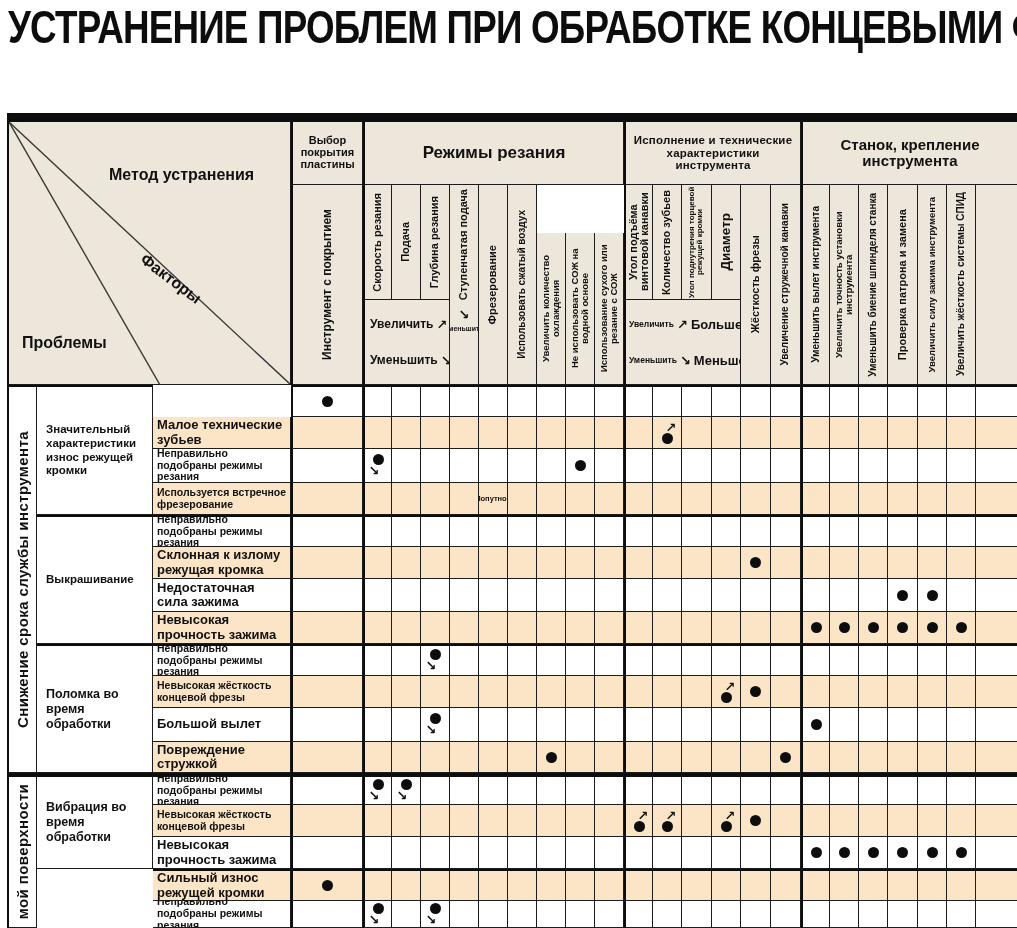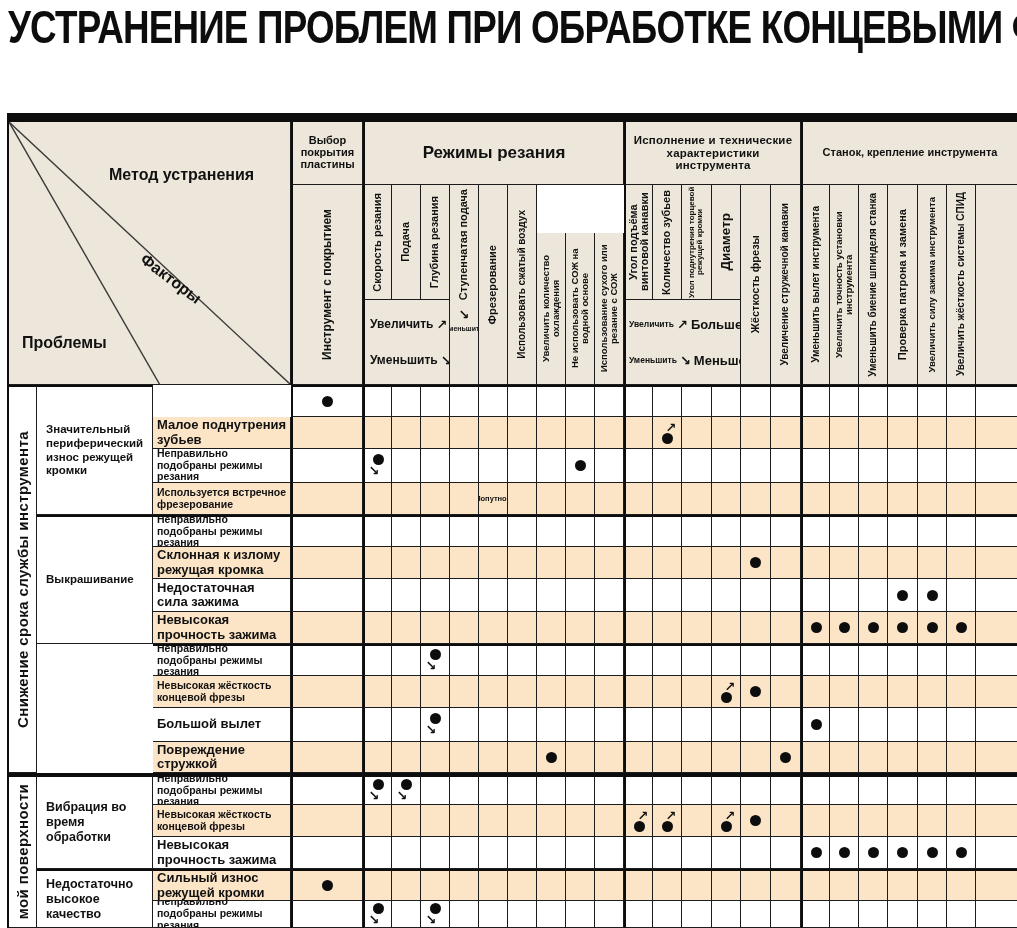--- a/index.html
+++ b/index.html
@@ -32,21 +32,21 @@
   
   .corner{padding:0;}
   .corner svg{position:absolute;left:0;top:0;}
   .m-method{position:absolute;top:44px;left:100px;font-weight:bold;font-size:16px;}
   .m-factors{position:absolute;top:148px;left:126px;font-weight:bold;font-size:16px;transform:rotate(37deg);}
   .m-problems{position:absolute;top:212px;left:13px;font-weight:bold;font-size:16px;}
 
   
   .gt{font-weight:bold;text-align:center;line-height:1.08;padding:2px;}
   .gt-lg{font-size:17px;}
-  .gt-md{font-size:11px;}
+  .gt-md{font-size:15px;}
   .gt-sm{font-size:11px;}
   .gt-xs{font-size:11.5px;letter-spacing:.2px;}
 
   
   .v{writing-mode:vertical-rl;transform:rotate(180deg);font-weight:bold;line-height:1.02;
     text-align:center;}
   .f8{font-size:8px;}.f95{font-size:9.5px;}.f10{font-size:10px;}
   .f11{font-size:11px;}.f12{font-size:12px;}.f13{font-size:13.5px;}
   .f15{font-size:15px;letter-spacing:.4px;}
 
@@ -204,30 +204,30 @@
           <span class="bg">Меньше</span>
         </div>
       </div>
       <div class="c sec htb" style="grid-area: 5 / 1 / span 12 / span 1;">
         <div class="v f15">Снижение срока службы инструмента</div>
       </div>
       <div class="c sec ht3" style="grid-area: 17 / 1 / span 5 / span 1;">
         <div class="v f15">мой поверхности</div>
       </div>
       <div class="c htb" style="grid-area: 5 / 2 / span 4 / span 1;">
-        <div class="plab">Значительный периферический износ режущей кромки</div>
+        <div class="plab">Значительный характеристики износ режущей кромки</div>
       </div>
       <div class="c ht" style="grid-area: 9 / 2 / span 4 / span 1;">
         <div class="plab">Выкрашивание</div>
       </div>
+      <div class="c ht plg" style="grid-area: 13 / 2 / span 4 / span 1;">
+        <div class="plab">Поломка во время обработки</div>
+      </div>
       <div class="c ht3 plg" style="grid-area: 17 / 2 / span 3 / span 1;">
         <div class="plab">Вибрация во время обработки</div>
-      </div>
-      <div class="c ht plg" style="grid-area: 20 / 2 / span 2 / span 1;">
-        <div class="plab">Недостаточно высокое качество</div>
       </div>
       <div class="c bd hl htb" style="grid-area: 5 / 4 / span 1 / span 1;">
         <span class="dot"></span>
       </div>
       <div class="c bd hl htb" style="grid-area: 5 / 5 / span 1 / span 1;"></div>
       <div class="c bd htb" style="grid-area: 5 / 6 / span 1 / span 1;"></div>
       <div class="c bd htb" style="grid-area: 5 / 7 / span 1 / span 1;"></div>
       <div class="c bd htb" style="grid-area: 5 / 8 / span 1 / span 1;"></div>
       <div class="c bd htb" style="grid-area: 5 / 9 / span 1 / span 1;"></div>
       <div class="c bd htb" style="grid-area: 5 / 10 / span 1 / span 1;"></div>
@@ -241,21 +241,21 @@
       <div class="c bd htb" style="grid-area: 5 / 18 / span 1 / span 1;"></div>
       <div class="c bd htb" style="grid-area: 5 / 19 / span 1 / span 1;"></div>
       <div class="c bd hl htb" style="grid-area: 5 / 20 / span 1 / span 1;"></div>
       <div class="c bd htb" style="grid-area: 5 / 21 / span 1 / span 1;"></div>
       <div class="c bd htb" style="grid-area: 5 / 22 / span 1 / span 1;"></div>
       <div class="c bd htb" style="grid-area: 5 / 23 / span 1 / span 1;"></div>
       <div class="c bd htb" style="grid-area: 5 / 24 / span 1 / span 1;"></div>
       <div class="c bd htb" style="grid-area: 5 / 25 / span 1 / span 1;"></div>
       <div class="c bd htb" style="grid-area: 5 / 26 / span 1 / span 1;"></div>
       <div class="c cz pe big" style="grid-area: 6 / 3 / span 1 / span 1;">
-        <div class="t">Малое поднутрения зубьев</div>
+        <div class="t">Малое технические зубьев</div>
       </div>
       <div class="c bd pe hl" style="grid-area: 6 / 4 / span 1 / span 1;"></div>
       <div class="c bd pe hl" style="grid-area: 6 / 5 / span 1 / span 1;"></div>
       <div class="c bd pe" style="grid-area: 6 / 6 / span 1 / span 1;"></div>
       <div class="c bd pe" style="grid-area: 6 / 7 / span 1 / span 1;"></div>
       <div class="c bd pe" style="grid-area: 6 / 8 / span 1 / span 1;"></div>
       <div class="c bd pe" style="grid-area: 6 / 9 / span 1 / span 1;"></div>
       <div class="c bd pe" style="grid-area: 6 / 10 / span 1 / span 1;"></div>
       <div class="c bd pe" style="grid-area: 6 / 11 / span 1 / span 1;"></div>
       <div class="c bd pe" style="grid-area: 6 / 12 / span 1 / span 1;"></div>

